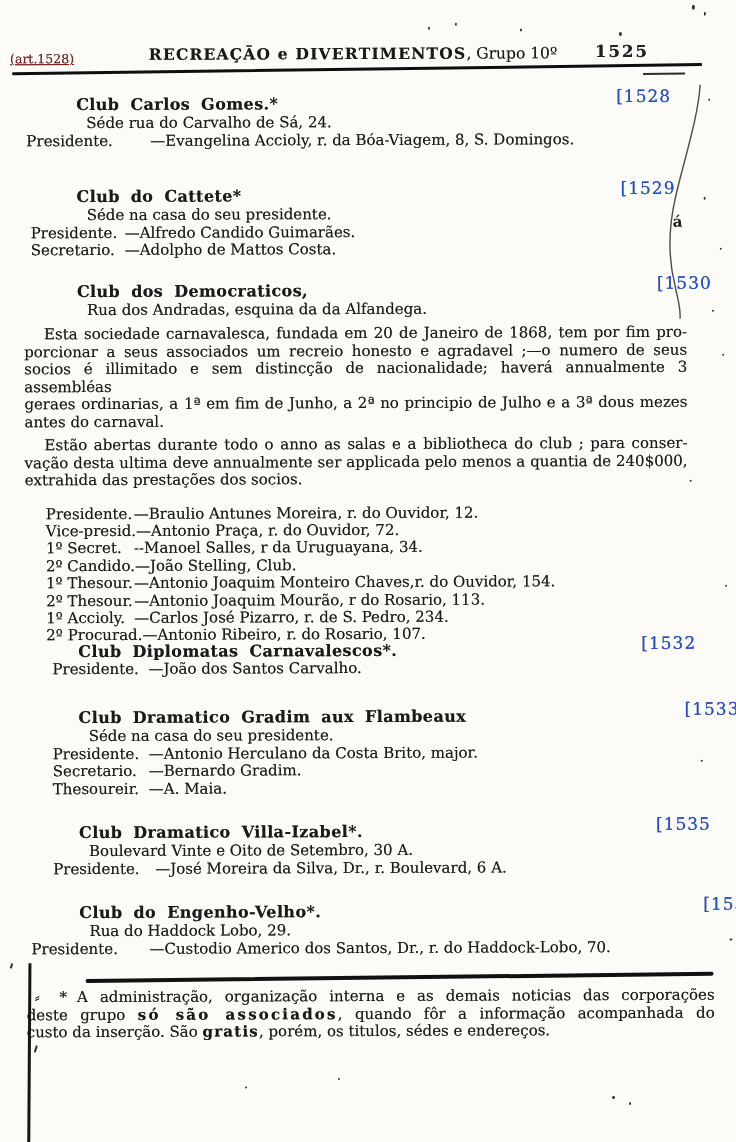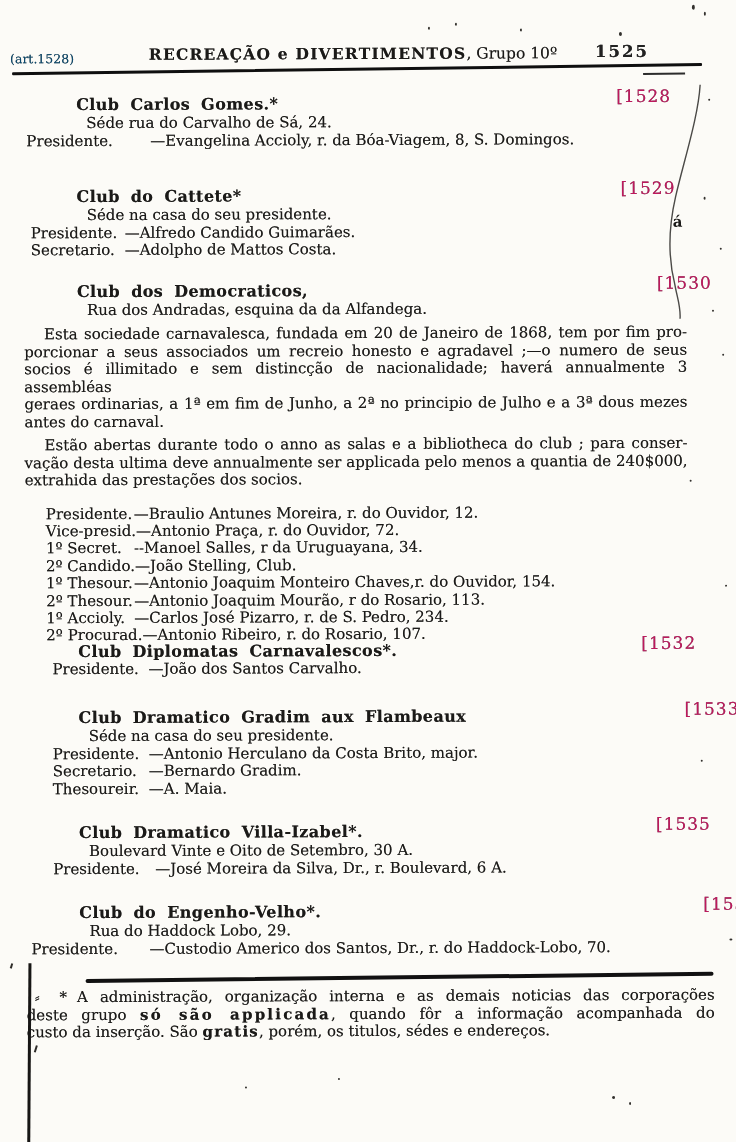--- a/index.html
+++ b/index.html
@@ -6,33 +6,33 @@
   .page{
     position:relative; width:736px; height:1142px;
     background:#fcfbf7;
     font-family:"DejaVu Serif","Liberation Serif",serif;
     color:#1b1a18; overflow:hidden;
   }
   .sheet{position:absolute; inset:0; transform:rotate(-0.22deg);}
   .t{ text-shadow:0 0 0.5px rgba(20,20,20,.6); }
 
   
-  .art-ref{position:absolute; left:12px; top:50px; font-size:12.5px; color:#0c4a6e;}
+  .art-ref{position:absolute; left:12px; top:50px; font-size:12.5px; color:#7f1d1d;text-decoration:underline;}
   .hdr-title{position:absolute; left:130px; top:44px; width:450px; text-align:center;
     font-size:15.5px; white-space:nowrap;}
   .hdr-title b{letter-spacing:1.2px;}
   .page-num{position:absolute; left:597px; top:43px; font-size:16.5px; letter-spacing:2px; font-weight:bold; color:#222;}
   .rule-head{position:absolute; left:14px; top:71px; width:690px; height:3px; background:#0f0f0f;
     transform:rotate(-0.55deg); transform-origin:left center; border-radius:1px;}
   .rule-head-echo{position:absolute; left:645px; top:74px; width:42px; height:1.5px; background:#2c2c2c;
     transform:rotate(-0.5deg);}
 
   
   .entry{position:absolute; left:0; width:712px;}
-  .entry-num{position:absolute; top:-7px; font-size:17px; letter-spacing:1px; color:#be185d;}
+  .entry-num{position:absolute; top:-7px; font-size:17px; letter-spacing:1px; color:#1d4ed8;}
   .club-title{margin:0 0 0 78px; font-size:16px; font-weight:bold; letter-spacing:.4px; word-spacing:5px; line-height:19px;}
   .addr{margin-left:88px; font-size:15px; line-height:19px;}
   .para{margin:6px 24px 0 25px; font-size:15px;}
   .pline{line-height:17.5px; text-align:justify; text-align-last:justify;}
   .pline.last{text-align-last:left;}
   .pline.indent{padding-left:20px;}
   .officers{margin-top:0;}
   .officers.gap{margin-top:16px;}
   .officer{display:flex; margin-left:var(--ol,46px); font-size:15px; line-height:17.4px;}
   .role{flex:0 0 var(--rw,90px); white-space:nowrap;}
@@ -200,21 +200,21 @@
         <div class="officer">
           <span class="role">Presidente.</span>
           <span class="oval">—Custodio Americo dos Santos, Dr., r. do Haddock-Lobo, 70.</span>
         </div>
       </div>
     </section>
 
     <div class="rule-foot"></div>
     <div class="footnote t">
       <div class="fline first"><span class="fmark">⸗ *</span><span>A administração, organização interna e as demais noticias das corporações</span></div>
-      <div class="fline"><span>deste grupo </span><span class="fb">só são applicada</span><span>, quando fôr a informação acompanhada do</span></div>
+      <div class="fline"><span>deste grupo </span><span class="fb">só são associados</span><span>, quando fôr a informação acompanhada do</span></div>
       <div class="fline last"><span>custo da inserção. São </span><span class="fb2">gratis</span><span>, porém, os titulos, sédes e endereços.</span></div>
     </div>
 
     <svg class="squiggle" width="64" height="250" viewBox="0 0 64 250">
       <path d="M46,6 C44,38 30,80 21,118 C14,148 13,178 20,206 C22,218 26,228 25,240" fill="none" stroke="#2b2a28" stroke-width="1.4" opacity="0.85"></path>
     </svg>
     <span class="ink-mark">á</span>
     <div class="vline-left"></div>
     <div class="tick" style="left:33px; top:1044px"></div>
     <div class="tick" style="left:9px; top:962px; height:5px"></div>

